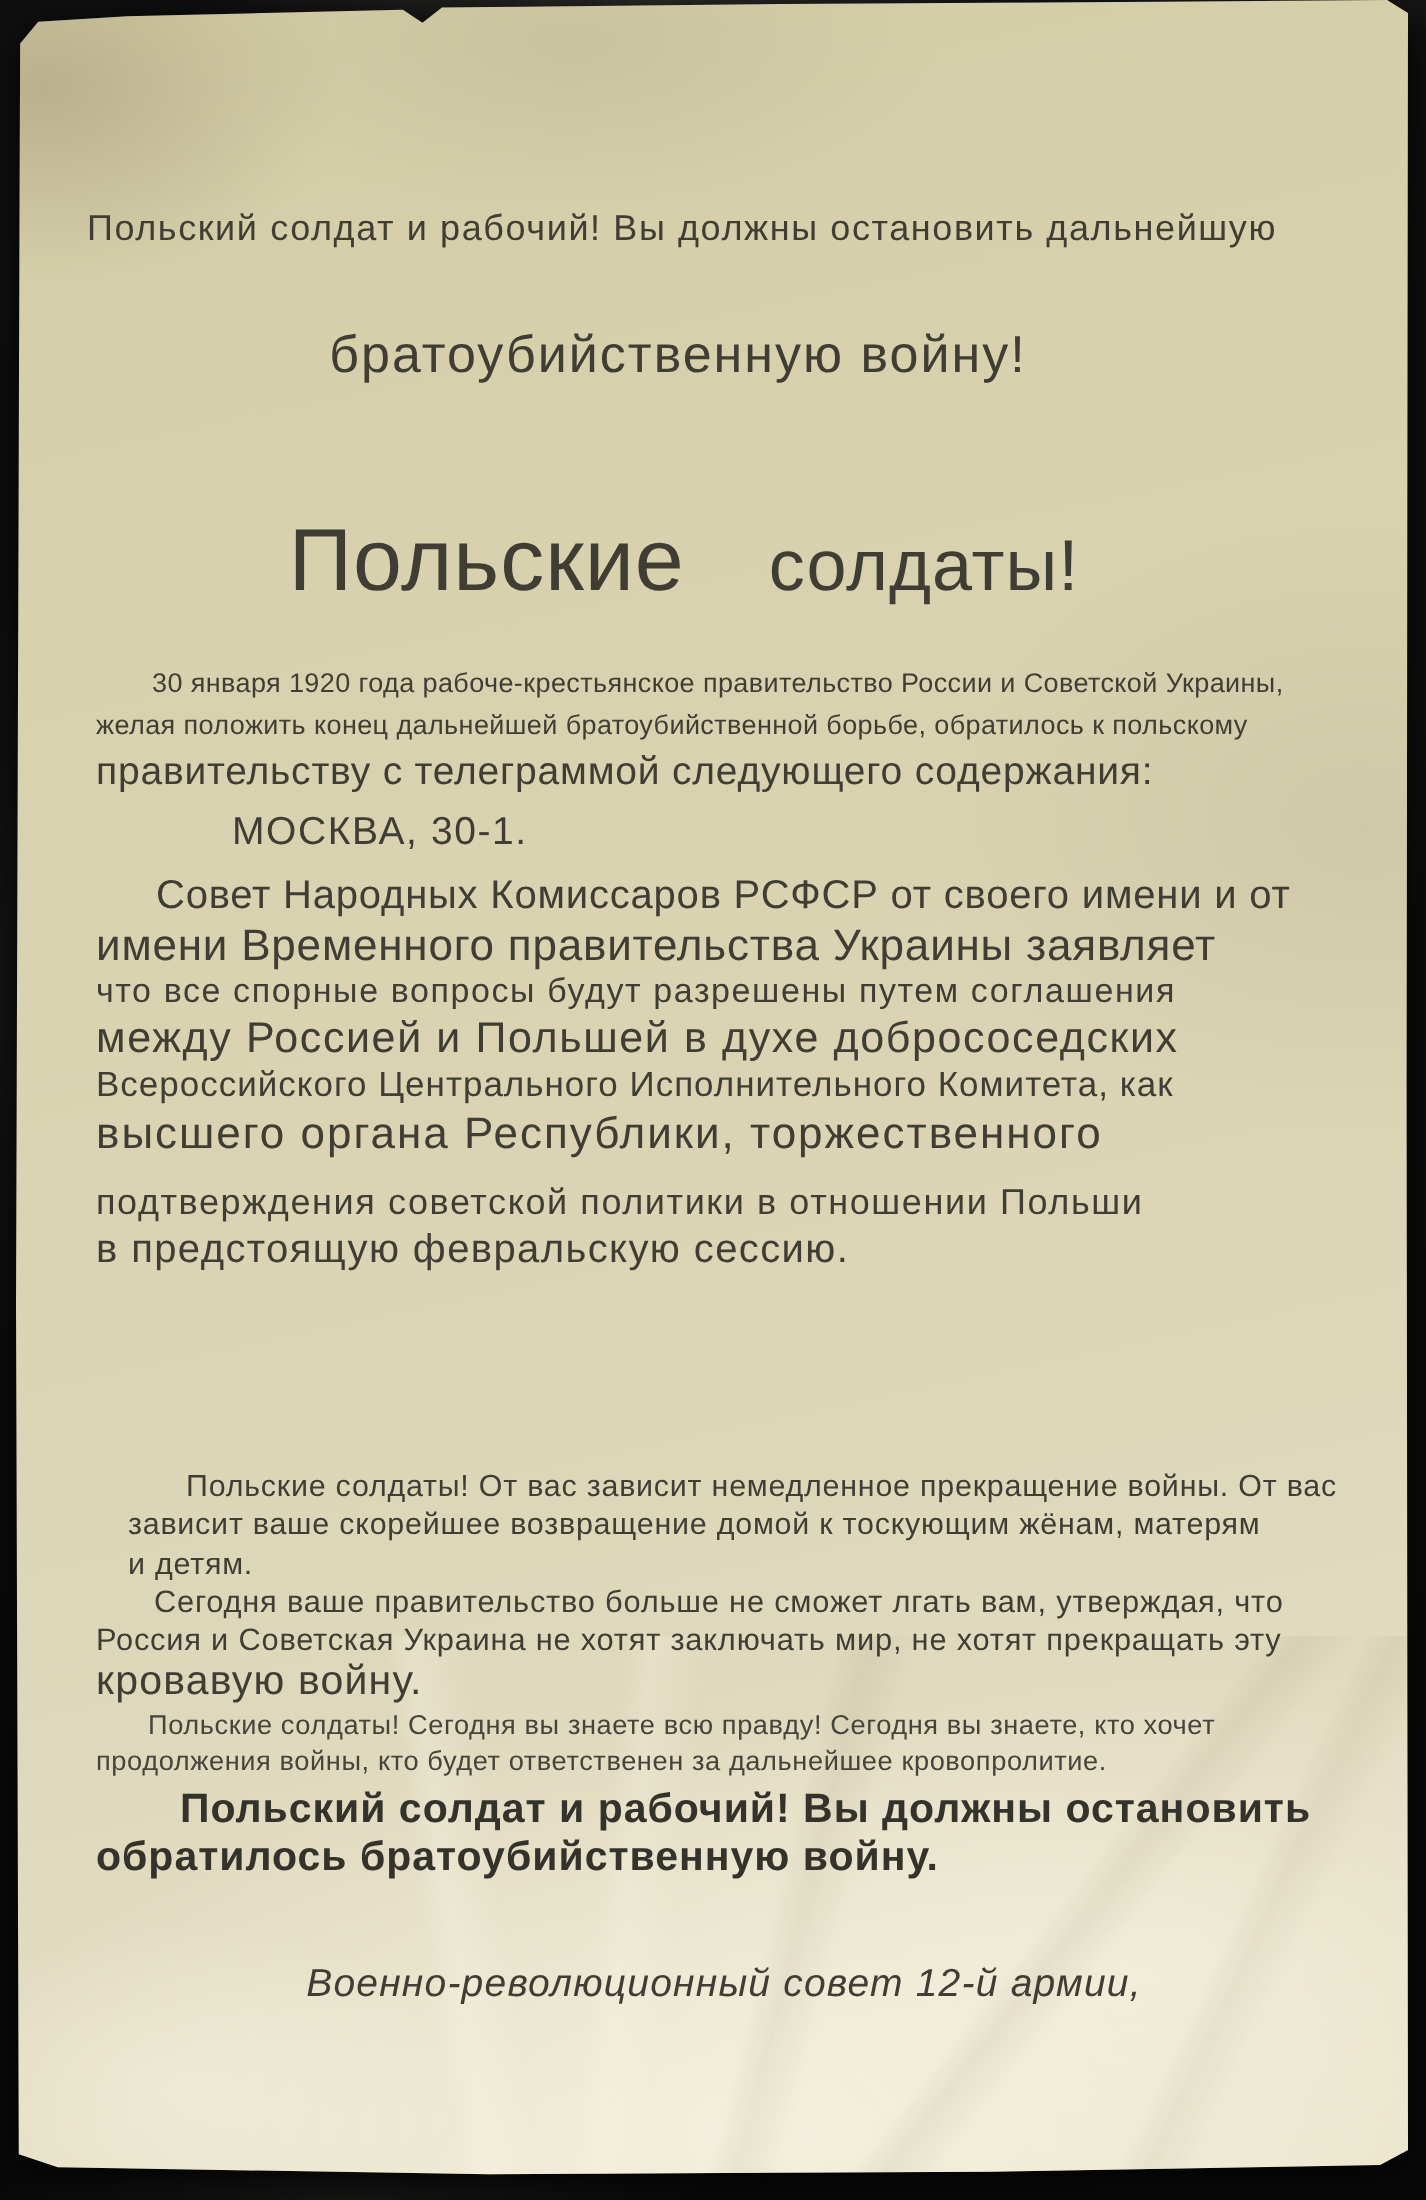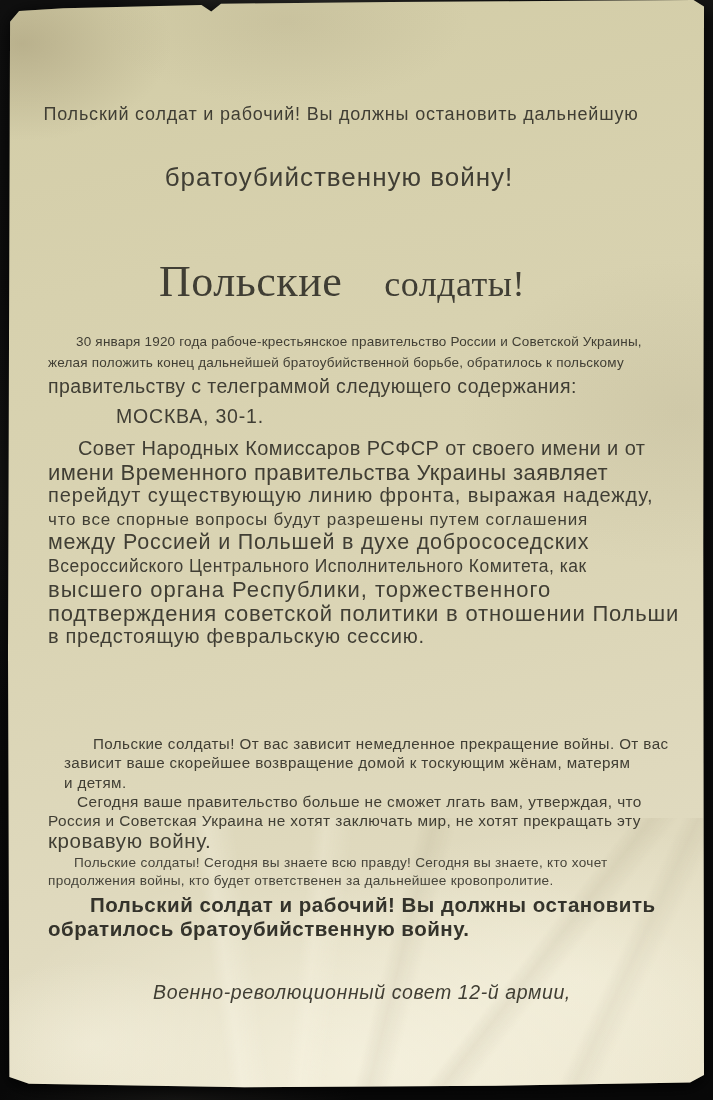--- a/index.html
+++ b/index.html
@@ -47,21 +47,21 @@
     color:var(--ink,#403e34);
     letter-spacing:0.4px;
   }
   .block{position:absolute;left:0;right:0;}
   .line{white-space:nowrap;}
   .center{text-align:center;}
 
   .top1{top:104px;font-size:18px;line-height:21px;letter-spacing:0.8px;transform:translateX(-11px);}
   .top2{top:162px;font-size:26px;line-height:30px;letter-spacing:1px;transform:translateX(-13px);}
 
-  .headline{top:256px;transform:translateX(-10px);font-family:Liberation Serif, serif;}
+  .headline{top:256px;transform:translateX(-10px);}
   .headline .w1{font-size:44px;letter-spacing:0.5px;}
   .headline .w2{font-size:36px;margin-left:42px;letter-spacing:0.5px;}
 
   .intro{top:332px;}
   .intro .i1{font-size:13.5px;line-height:20px;padding-left:28px;letter-spacing:0.2px;}
   .intro .i2{font-size:13.5px;line-height:21px;letter-spacing:0.2px;}
   .intro .i3{font-size:19.5px;line-height:27px;letter-spacing:0.4px;}
 
   .dateline{top:403px;font-size:19.5px;line-height:26px;padding-left:68px;letter-spacing:0.8px;}
 
@@ -69,21 +69,21 @@
   .telegram .line{line-height:23.5px;height:23.5px;}
   .t0{font-size:20px;padding-left:30px;}
   .t1{font-size:22px;}
   .t2{font-size:17px;letter-spacing:0.7px;}
   .t3{font-size:20px;letter-spacing:0.9px;}
   .t4{font-size:17px;letter-spacing:0.8px;}
   .t5{font-size:21.5px;letter-spacing:0.8px;}
   .t6{font-size:17px;letter-spacing:0.7px;}
   .t7{font-size:17.5px;letter-spacing:0.5px;}
   .t8{font-size:22px;letter-spacing:1px;}
-  .t9{font-size:22px;letter-spacing:0.8px;}
+  .t9{font-size:18px;letter-spacing:0.8px;margin-top:12px;}
   .t10{font-size:20px;letter-spacing:0.7px;}
 
   .appeal{top:734px;}
   .a0,.a1x,.a2x{font-size:15.2px;line-height:19.3px;height:19.3px;margin-left:16px;}
   .a0{padding-left:29px;}
   .a3,.a4{font-size:15.4px;line-height:19.3px;height:19.3px;}
   .a3{padding-left:29px;}
   .a5{font-size:20.5px;line-height:22px;height:22px;letter-spacing:0.6px;}
   .a6,.a7{font-size:13.6px;line-height:18px;height:18px;letter-spacing:0.3px;color:#47453b;}
   .a6{padding-left:26px;margin-top:2px;}
@@ -114,21 +114,20 @@
         <div class="line i1">30 января 1920 года рабоче-крестьянское правительство России и Советской Украины,</div>
         <div class="line i2">желая положить конец дальнейшей братоубийственной борьбе, обратилось к польскому</div>
         <div class="line i3">правительству с телеграммой следующего содержания:</div>
       </div>
 
       <div class="block dateline line">МОСКВА, 30-1.</div>
 
       <div class="block telegram">
         <div class="line t0">Совет Народных Комиссаров РСФСР от своего имени и от</div>
         <div class="line t1">имени Временного правительства Украины заявляет</div>
-        <div class="line t3">перейдут существующую линию фронта, выражая надежду,</div>
         <div class="line t4">что все спорные вопросы будут разрешены путем соглашения</div>
         <div class="line t5">между Россией и Польшей в духе добрососедских</div>
         <div class="line t7">Всероссийского Центрального Исполнительного Комитета, как</div>
         <div class="line t8">высшего органа Республики, торжественного</div>
         <div class="line t9">подтверждения советской политики в отношении Польши</div>
         <div class="line t10">в предстоящую февральскую сессию.</div>
       </div>
 
       <div class="block appeal">
         <div class="line a0">Польские солдаты! От вас зависит немедленное прекращение войны. От вас</div>

